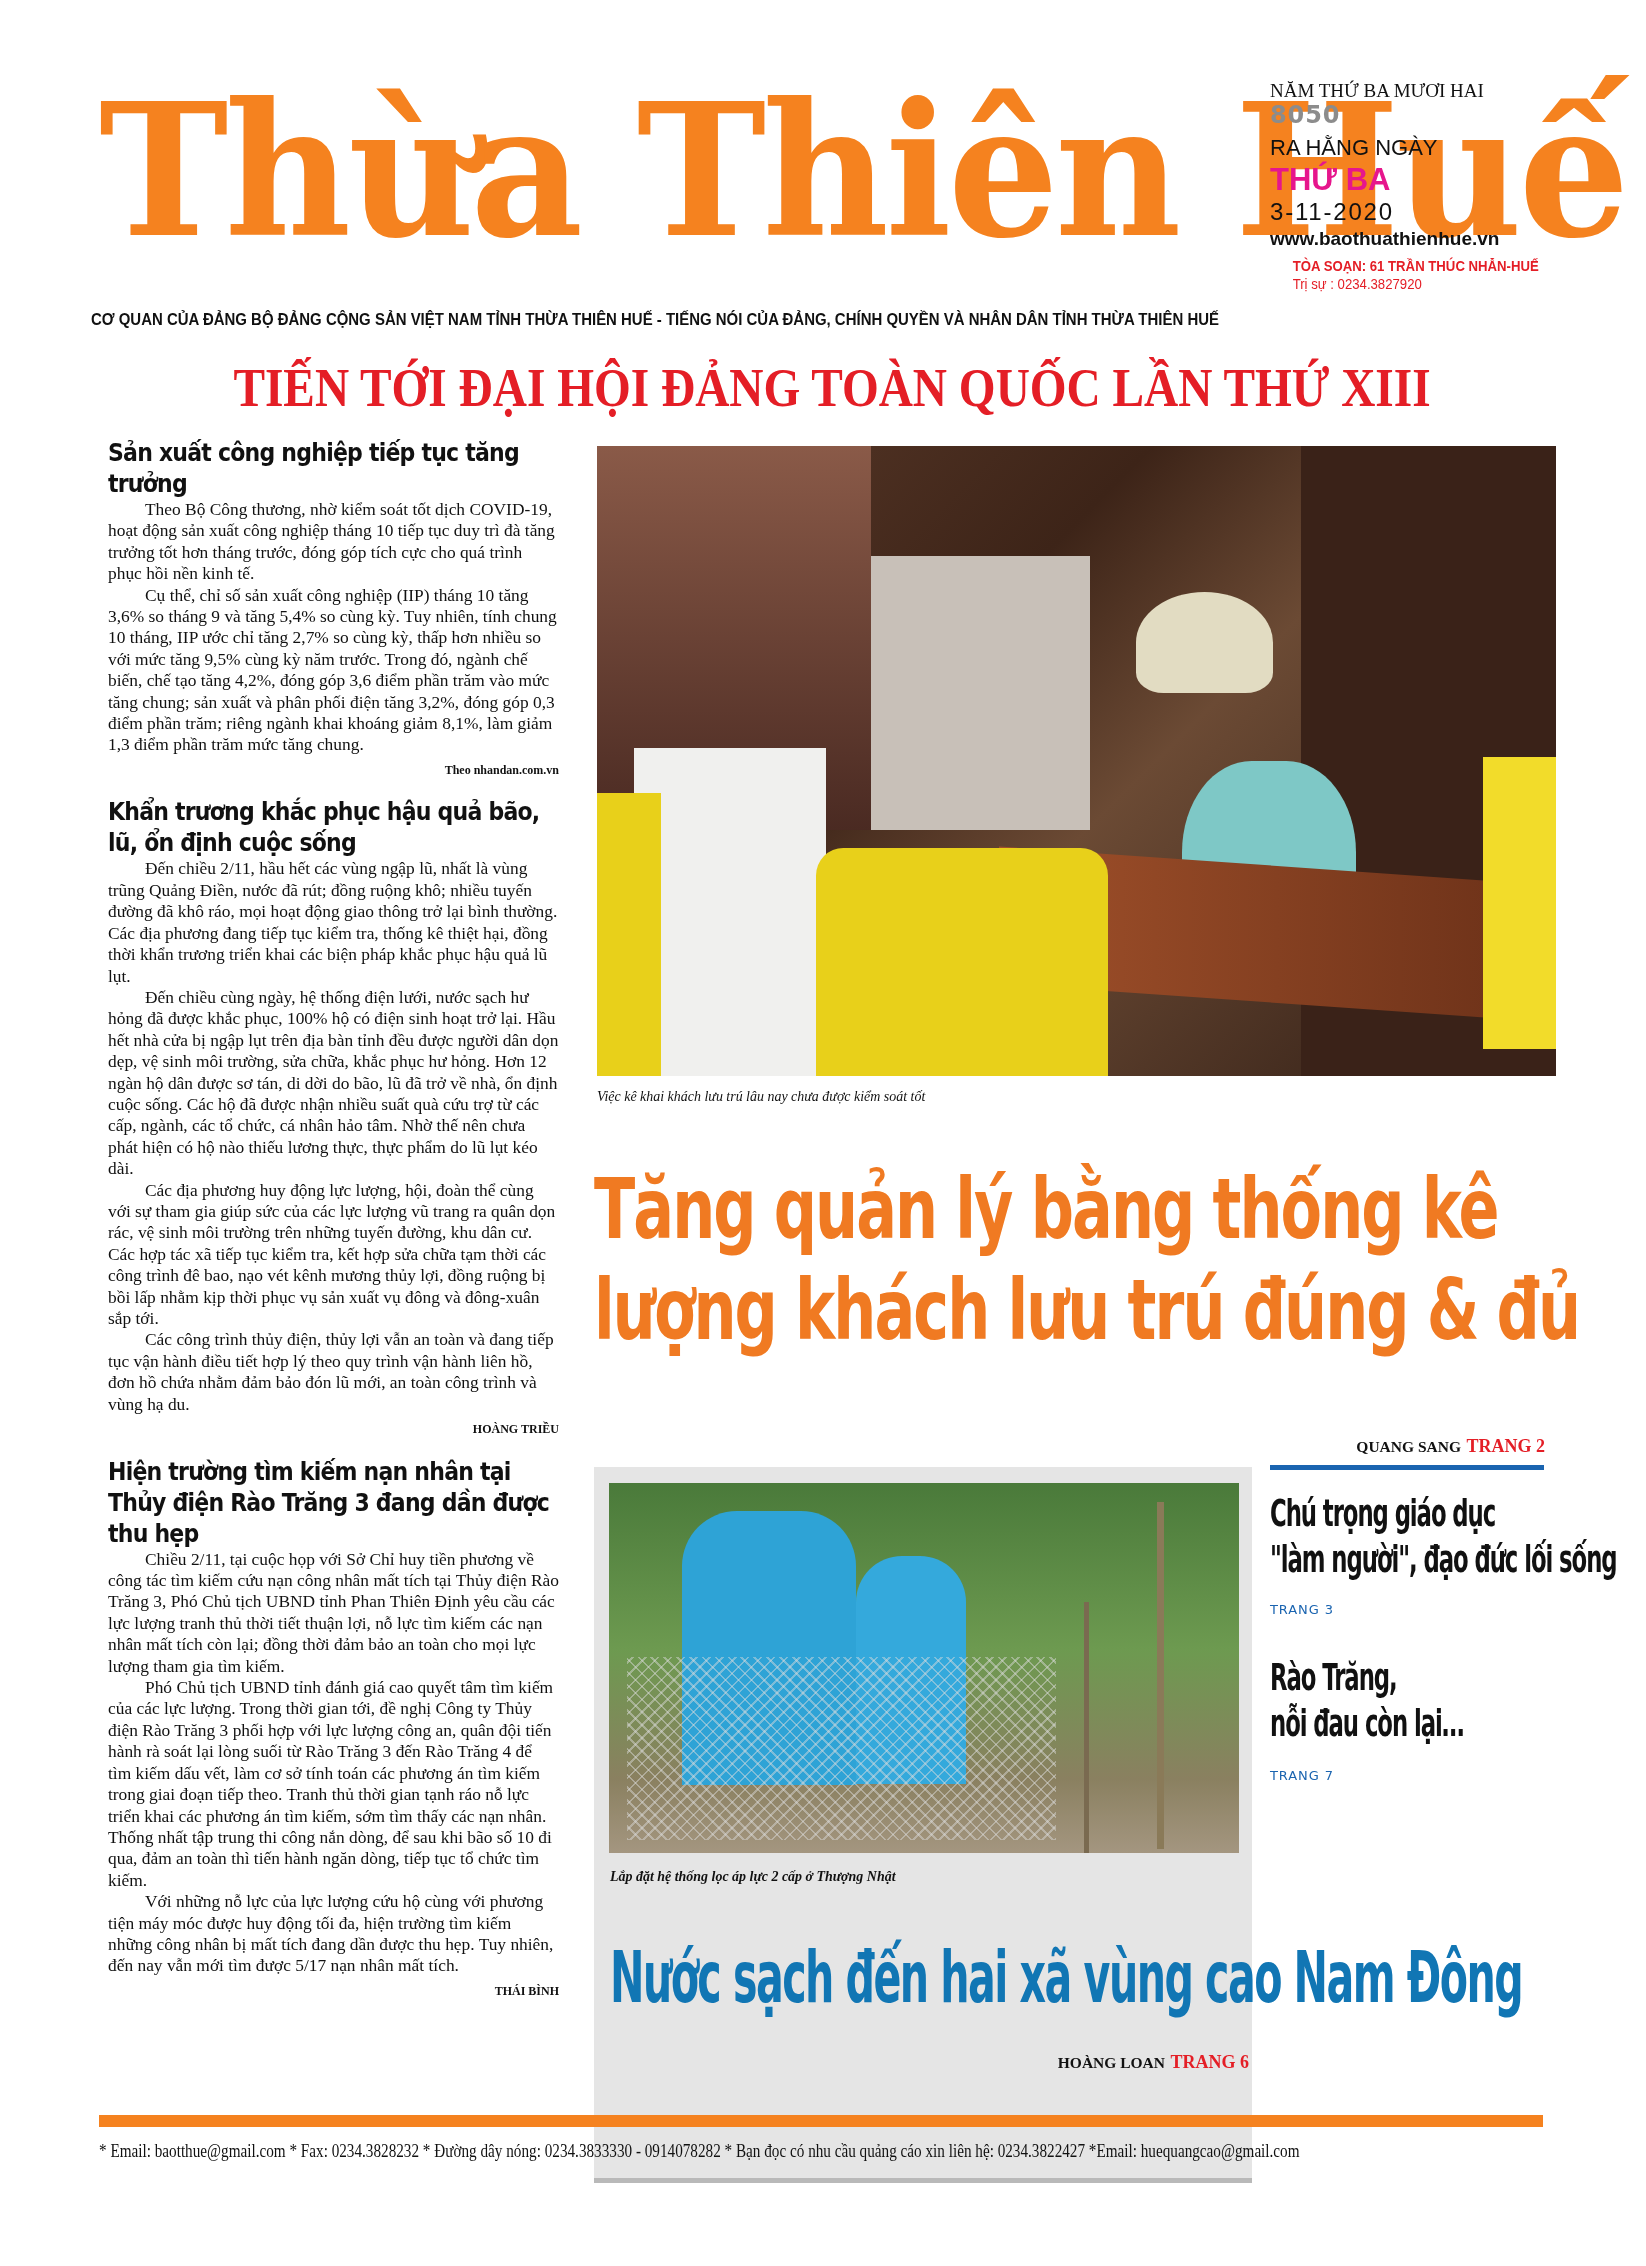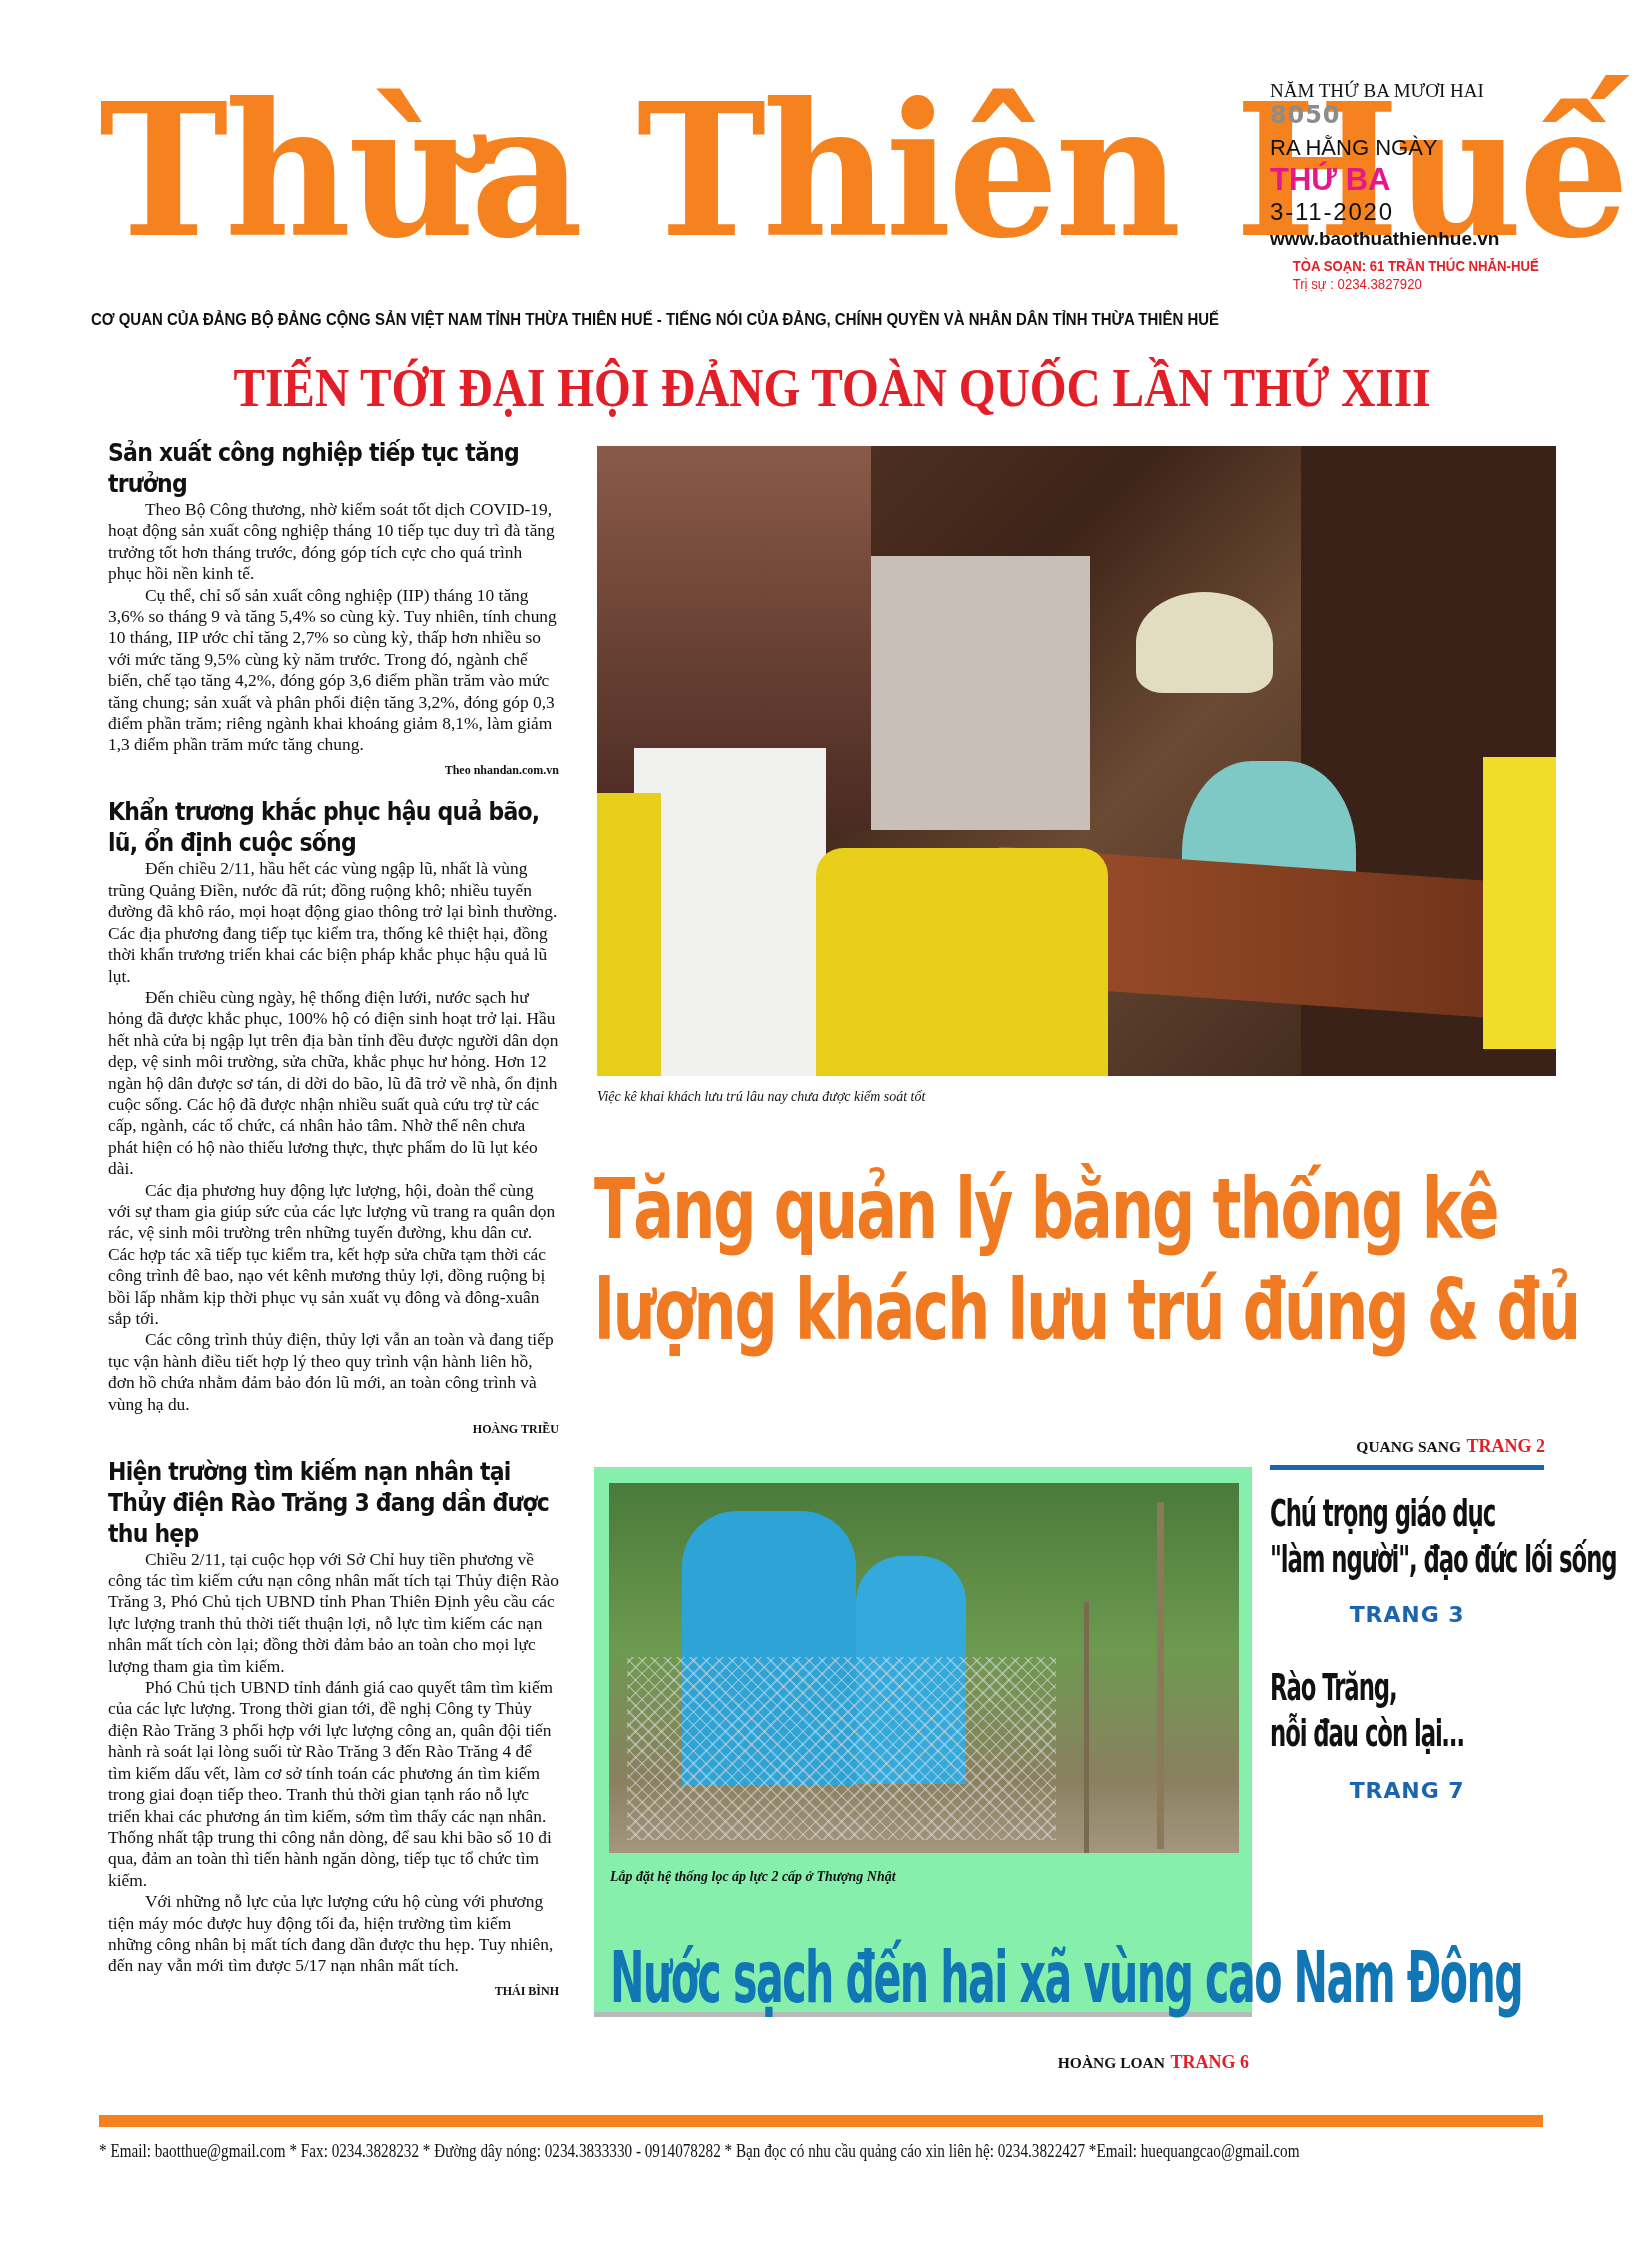--- a/index.html
+++ b/index.html
@@ -21,27 +21,27 @@
 .leftcol{left:108px;top:437px;width:451px}
 .art h2{font-family:"DejaVu Sans",sans-serif;font-weight:bold;font-size:25.6px;line-height:31px;letter-spacing:-0.9px;transform:scaleX(.86);transform-origin:left;width:116%}
 .art p{font-size:17.4px;line-height:21.4px;text-indent:37px;text-align:left}
 .art .by{text-align:right;font-weight:bold;font-size:12px;margin-top:7.3px;margin-bottom:18.3px}
 .photo1{left:597px;top:446px;width:959px;height:630px;background:linear-gradient(135deg,#5b3a2a 0%,#3d2418 35%,#6b4a34 55%,#2e1c14 100%);overflow:hidden}
 .ph-yellow{background:#e8d01a}
 .cap{font-style:italic;font-size:15.5px;transform:scaleX(.9);transform-origin:left;white-space:nowrap}
 .headline1{left:594px;top:1159px;width:969px;color:#f07a22;font-family:"DejaVu Sans",sans-serif;font-weight:bold;font-size:84px;line-height:101px;letter-spacing:-2.7px;transform:scaleX(.72);transform-origin:left top;width:1352px;white-space:nowrap}
 .credit{font-size:15.5px;font-weight:bold;white-space:nowrap}
 .credit .tr{color:#e41e26;font-size:18px;font-weight:bold;margin-left:5.5px}
-.graybox{left:594px;top:1467px;width:658px;height:550px;background:#86efac;border-bottom:5.5px solid #b9b9b9}
+.graybox{left:594px;top:1467px;width:658px;height:716px;background:#e5e5e5;border-bottom:5.5px solid #b9b9b9}
 .photo2{left:14.6px;top:16.4px;width:630px;height:370px;background:linear-gradient(180deg,#4a7a3a 0%,#6d9a50 45%,#8a8060 80%,#a49680 100%);overflow:hidden}
 .headline2{left:16.4px;top:470px;color:#1176b4;font-family:"DejaVu Sans",sans-serif;font-weight:bold;font-size:71px;line-height:82px;letter-spacing:-2.7px;transform:scaleX(.58);transform-origin:left top;white-space:nowrap}
 .sidebar{left:1270px;top:1425px;width:274px}
 .sidebar .rule{height:4.6px;background:#1a64b0;margin-top:40px;margin-bottom:20px}
 .teaser h3{font-family:"DejaVu Sans",sans-serif;font-weight:bold;font-size:38px;line-height:46px;letter-spacing:-1.8px;transform:scaleX(.6);transform-origin:left top;width:170%;white-space:nowrap}
-.teaser .pg{text-align:center;font-family:"DejaVu Sans",sans-serif;font-weight:bold;font-size:22px;color:#1a64b0;letter-spacing:0.9px}
+.teaser .pg{text-align:left;font-family:"DejaVu Sans",sans-serif;font-weight:normal;font-size:13px;color:#1a64b0;letter-spacing:0.9px}
 .footbar{left:99px;top:2115px;width:1444px;height:12px;background:#f5821f}
 .footer{left:99px;top:2140px;width:1444px;font-size:19px;white-space:nowrap;transform:scaleX(.8);transform-origin:left;}
 </style>
 </head>
 <body>
 
 <div class="abs masthead">Thừa Thiên Huế</div>
 
 <div class="abs rinfo">
   <div class="l1">NĂM THỨ BA MƯƠI HAI</div>

